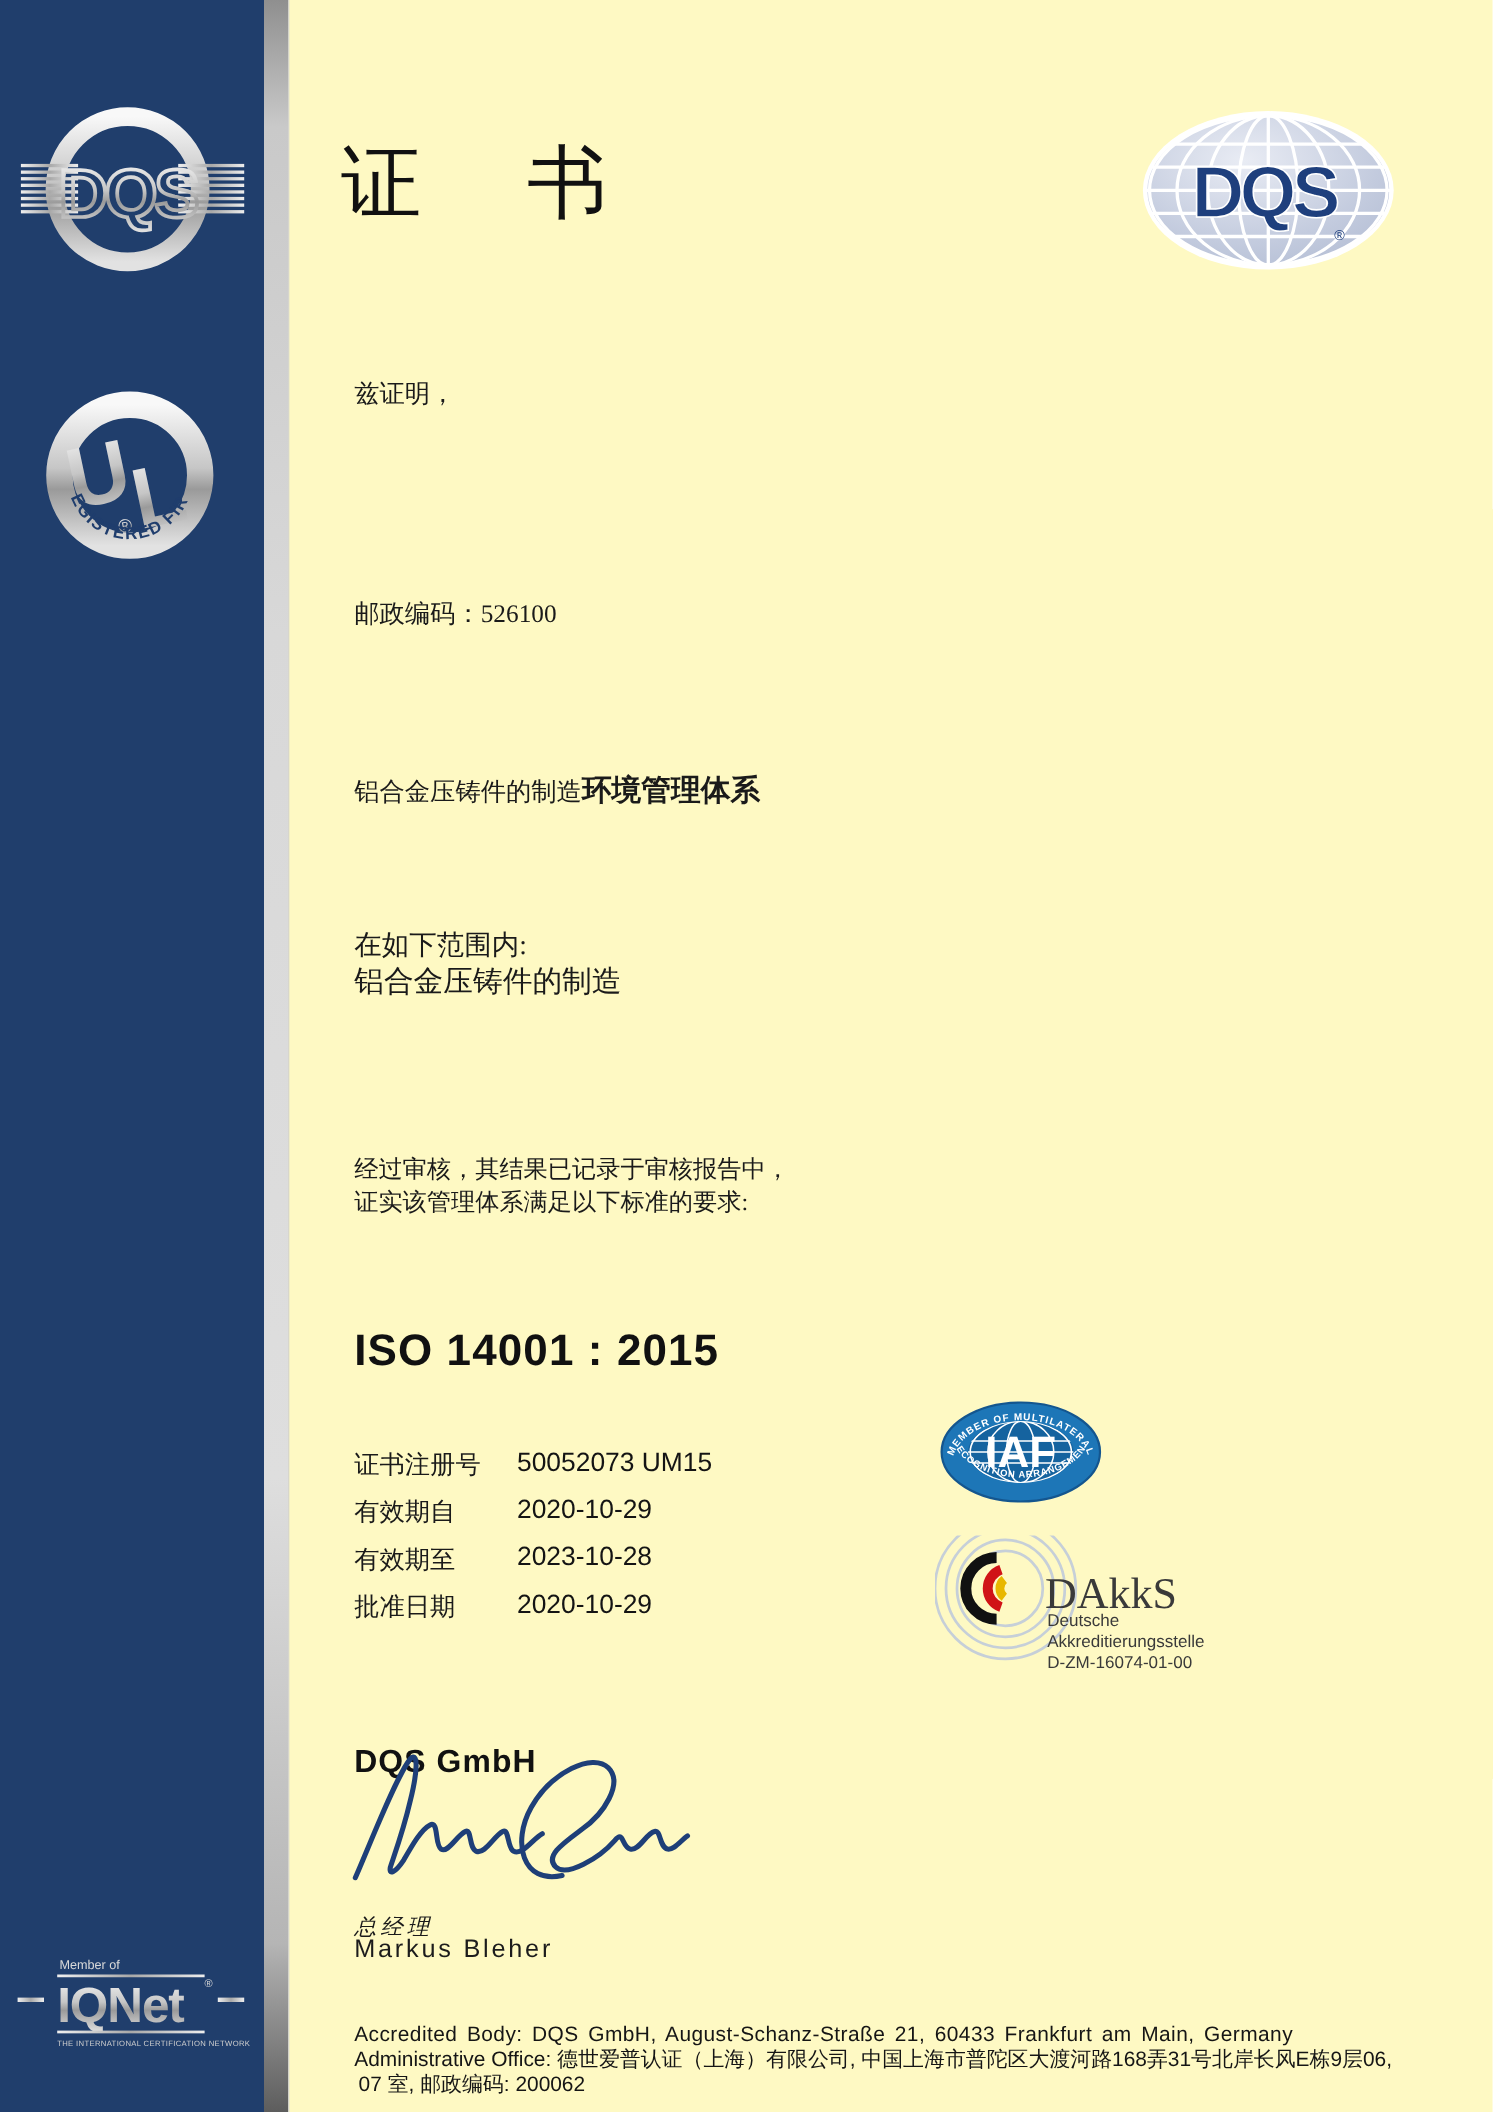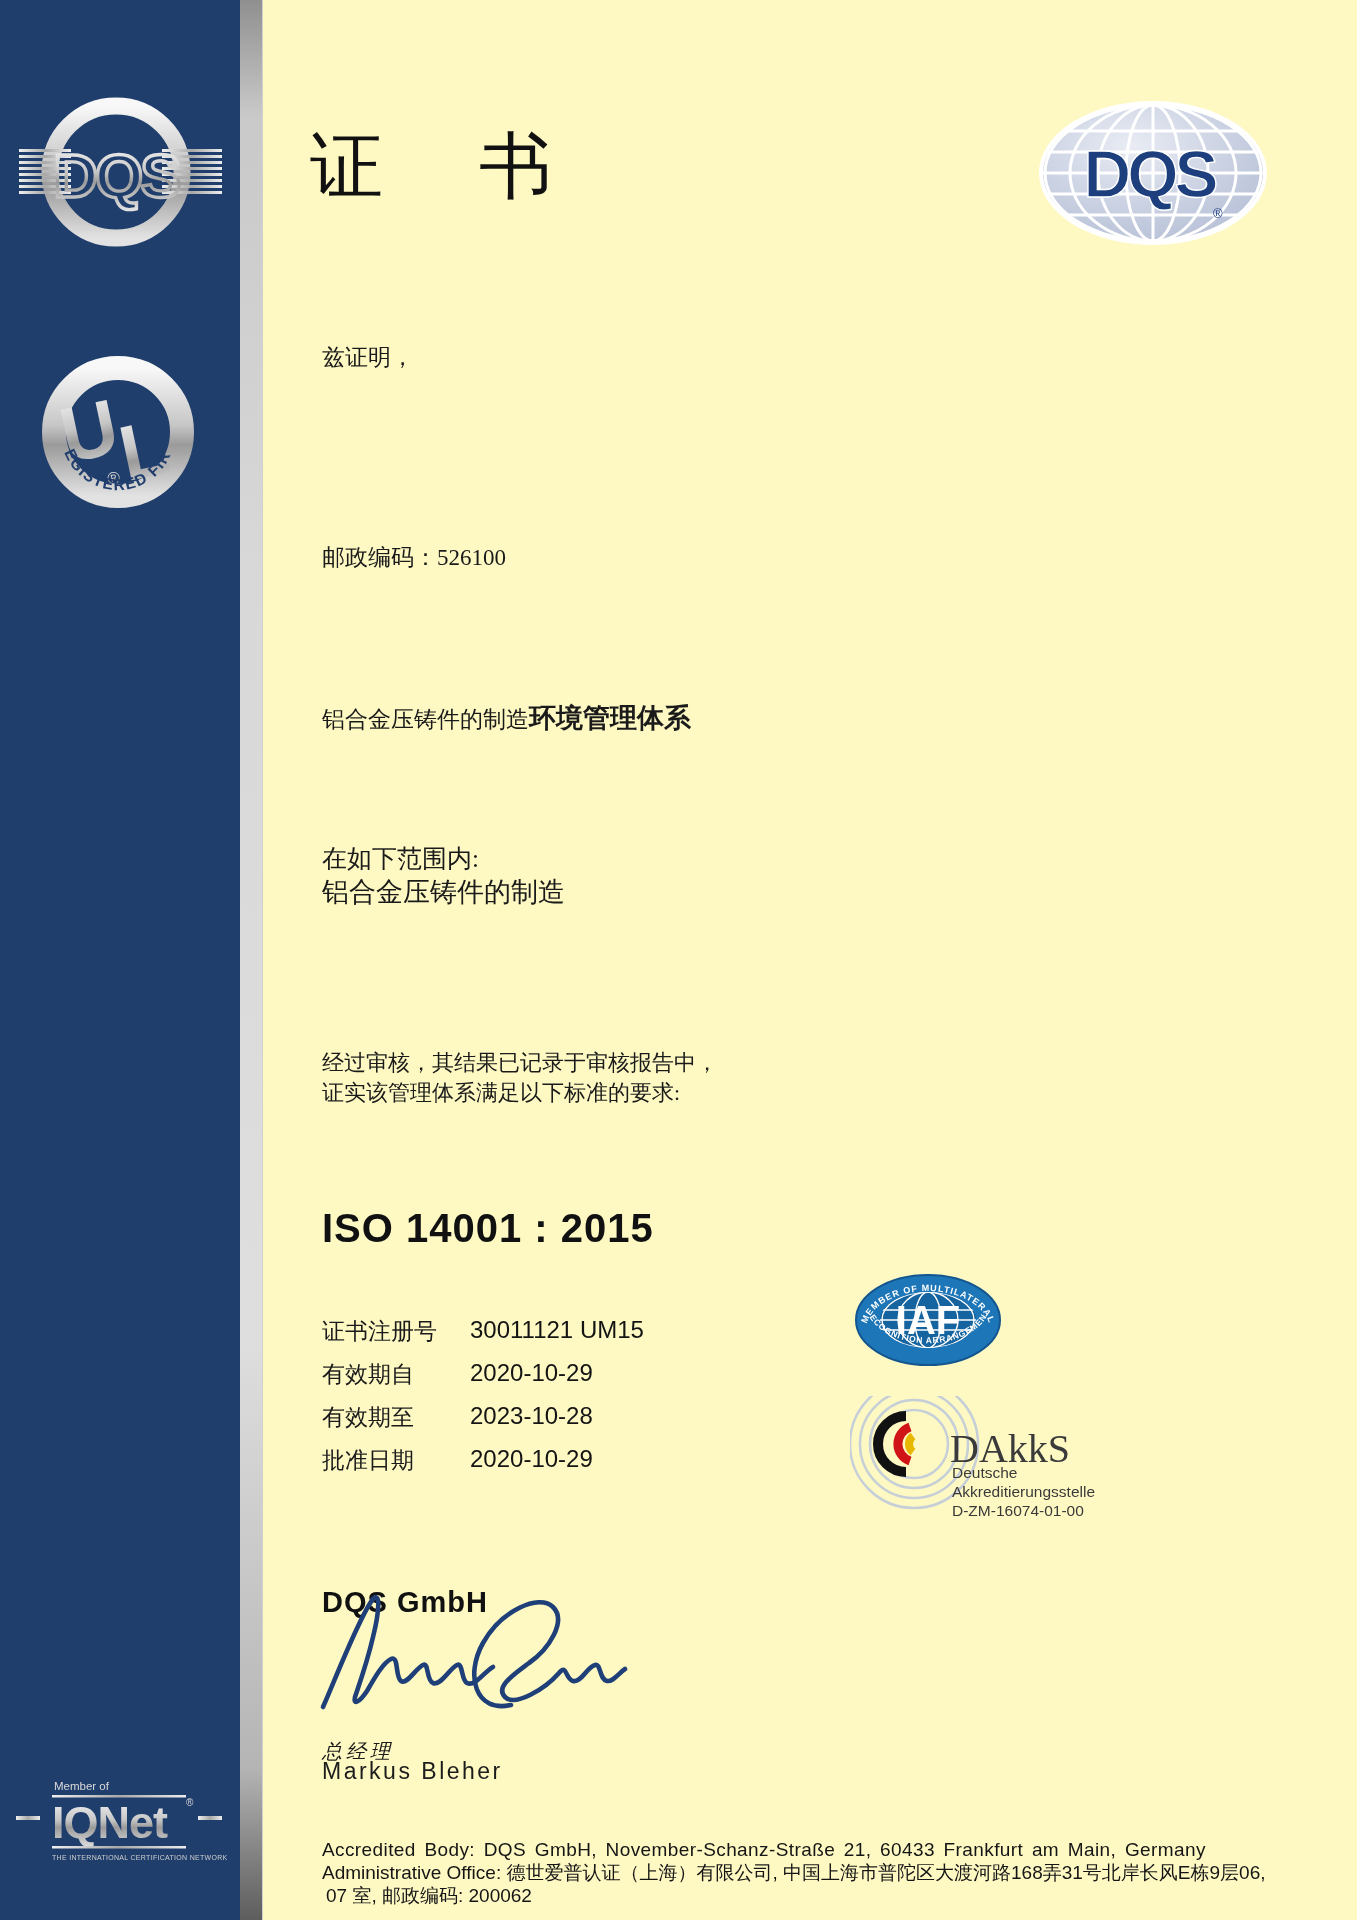--- a/index.html
+++ b/index.html
@@ -163,21 +163,21 @@
   <div class="abs audit serif">
     <div>经过审核，其结果已记录于审核报告中，</div>
     <div>证实该管理体系满足以下标准的要求:</div>
   </div>
 
   <div class="abs standard sans">ISO 14001 : 2015</div>
 
   <div class="abs details">
     <div class="detail-row">
       <div class="detail-label">证书注册号</div>
-      <div class="detail-value">30011121 UM15</div>
+      <div class="detail-value">50052073 UM15</div>
     </div>
     <div class="detail-row">
       <div class="detail-label">有效期自</div>
       <div class="detail-value">2020-10-29</div>
     </div>
     <div class="detail-row">
       <div class="detail-label">有效期至</div>
       <div class="detail-value">2023-10-28</div>
     </div>
     <div class="detail-row">
@@ -239,18 +239,18 @@
     <g fill="none" stroke="#1e3f78" stroke-width="4.6" stroke-linecap="round" stroke-linejoin="round">
       <path d="M 8 122 C 20 95 45 30 58 14 C 66 6 64 28 58 52 C 52 78 44 100 40 112 C 38 120 44 118 52 106 C 60 92 68 78 76 74 C 84 70 80 92 86 96 C 92 100 100 84 108 80 C 114 77 111 95 118 98 C 126 101 134 84 142 80 C 148 77 146 95 152 98 C 160 102 170 86 178 82"></path>
       <path d="M 196 120 C 160 128 150 90 168 58 C 186 26 224 8 238 22 C 252 36 234 64 214 78 C 198 90 180 102 190 112 C 200 122 230 104 244 88 C 252 78 250 94 258 96 C 266 98 272 82 280 80 C 286 78 284 94 292 96 C 298 97 304 88 310 84"></path>
     </g>
   </svg>
 
   <div class="abs signer-name sans">Markus Bleher</div>
   <div class="abs signer-title serif">总经理</div>
 
   <div class="abs footer sans">
-    <div class="fl1">Accredited Body: DQS GmbH, November-Schanz-Straße 21, 60433 Frankfurt am Main, Germany</div>
+    <div class="fl1">Accredited Body: DQS GmbH, August-Schanz-Straße 21, 60433 Frankfurt am Main, Germany</div>
     <div class="fl2">Administrative Office: 德世爱普认证（上海）有限公司, 中国上海市普陀区大渡河路168弄31号北岸长风E栋9层06,</div>
     <div class="fl3">07 室, 邮政编码: 200062</div>
   </div>
 
 </div>
 
 </body></html>

